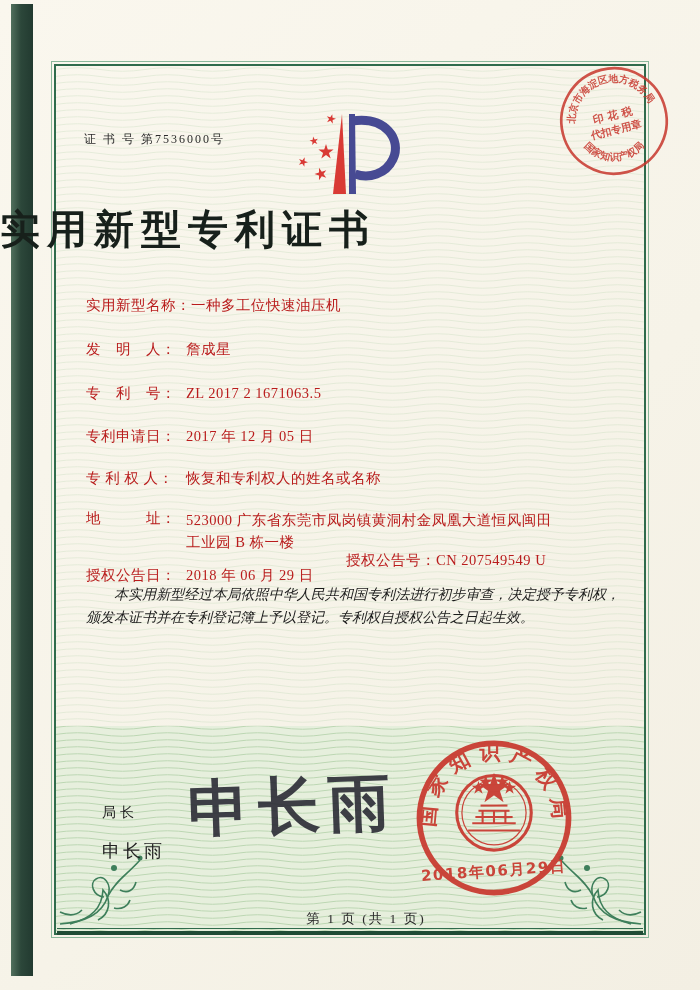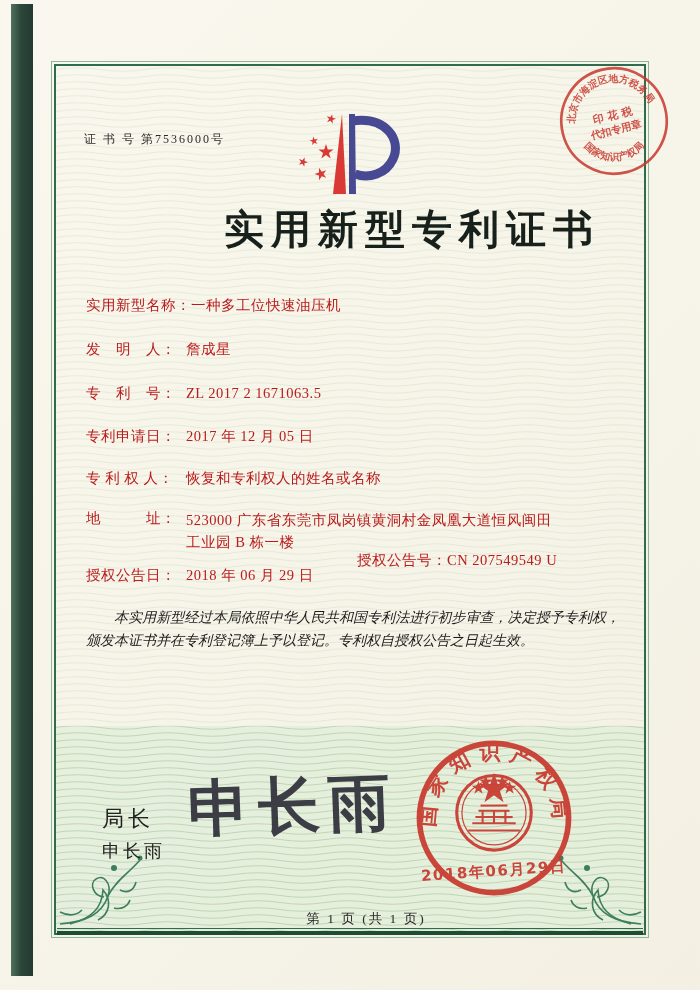--- a/index.html
+++ b/index.html
@@ -12,31 +12,31 @@
   
   .spine{left:11px;top:4px;width:22px;height:972px;
     background:linear-gradient(90deg,#51705d,#2c473a 45%,#223a30);}
   
   .frame-outer{left:51px;top:61px;width:596px;height:875px;border:1px solid #8ab79a;}
   .frame-inner{position:absolute;left:2px;top:2px;right:2px;bottom:2px;border:2px solid #2f6b4c;}
   
   .rule-thin{left:57px;top:928px;width:586px;height:1px;background:#2f6b4c;}
   .rule-thick{left:57px;top:931px;width:586px;height:4px;background:#1f4c35;}
   .certno{left:84px;top:104px;font-size:12px;letter-spacing:2px;color:#2b2b2b;margin-top:27px;}
-  .title{left:0;top:202px;width:600px;text-align:right;font-size:40px;font-weight:600;
+  .title{left:0;top:202px;width:600px;text-align:left;font-size:40px;font-weight:600;
     letter-spacing:7px;color:#17201b;}
   .row{left:86px;font-size:14.5px;color:#b91c1c;letter-spacing:.5px;white-space:nowrap;}
   .row .lab{display:inline-block;min-width:100px;}
   .row .val{letter-spacing:.5px;}
   .addr-val{display:inline-block;vertical-align:top;white-space:normal;width:450px;line-height:22px;}
-  .row-right{left:357px;}
-  .paras{left:86px;top:606px;width:534px;font-size:14px;line-height:23px;text-align:justify;
+  .row-right{left:346px;}
+  .paras{left:86px;top:583px;width:534px;font-size:14px;line-height:23px;text-align:justify;
     font-style:italic;color:#1b1b1b;}
   .paras p{margin:0;text-indent:2em;}
-  .sig-title{left:102px;top:804px;font-size:22px;letter-spacing:4px;color:#222;}
+  .sig-title{left:102px;top:804px;font-size:14px;letter-spacing:4px;color:#222;}
   .sig-name{left:102px;top:839px;font-size:18px;letter-spacing:3px;color:#222;}
   .signature{left:188px;top:764px;font-size:62px;font-weight:600;letter-spacing:8px;
     color:#262631;transform:rotate(-2deg);opacity:.88;white-space:nowrap;}
   .footer{left:0;top:910px;width:700px;text-align:center;font-size:13.5px;letter-spacing:2px;color:#2a2a2a;margin-left:16px;}
   .tax-stamp{left:551px;top:58px;width:126px;height:126px;transform:rotate(-14deg);opacity:.85;}
   .big-seal{left:406px;top:730px;width:176px;height:176px;opacity:.92;}
   .logo{left:288px;top:108px;width:122px;height:102px;}
   .waves{left:55px;top:66px;width:590px;height:868px;}
   .flourish{width:94px;height:86px;}
   .fl-left{left:56px;top:848px;}

